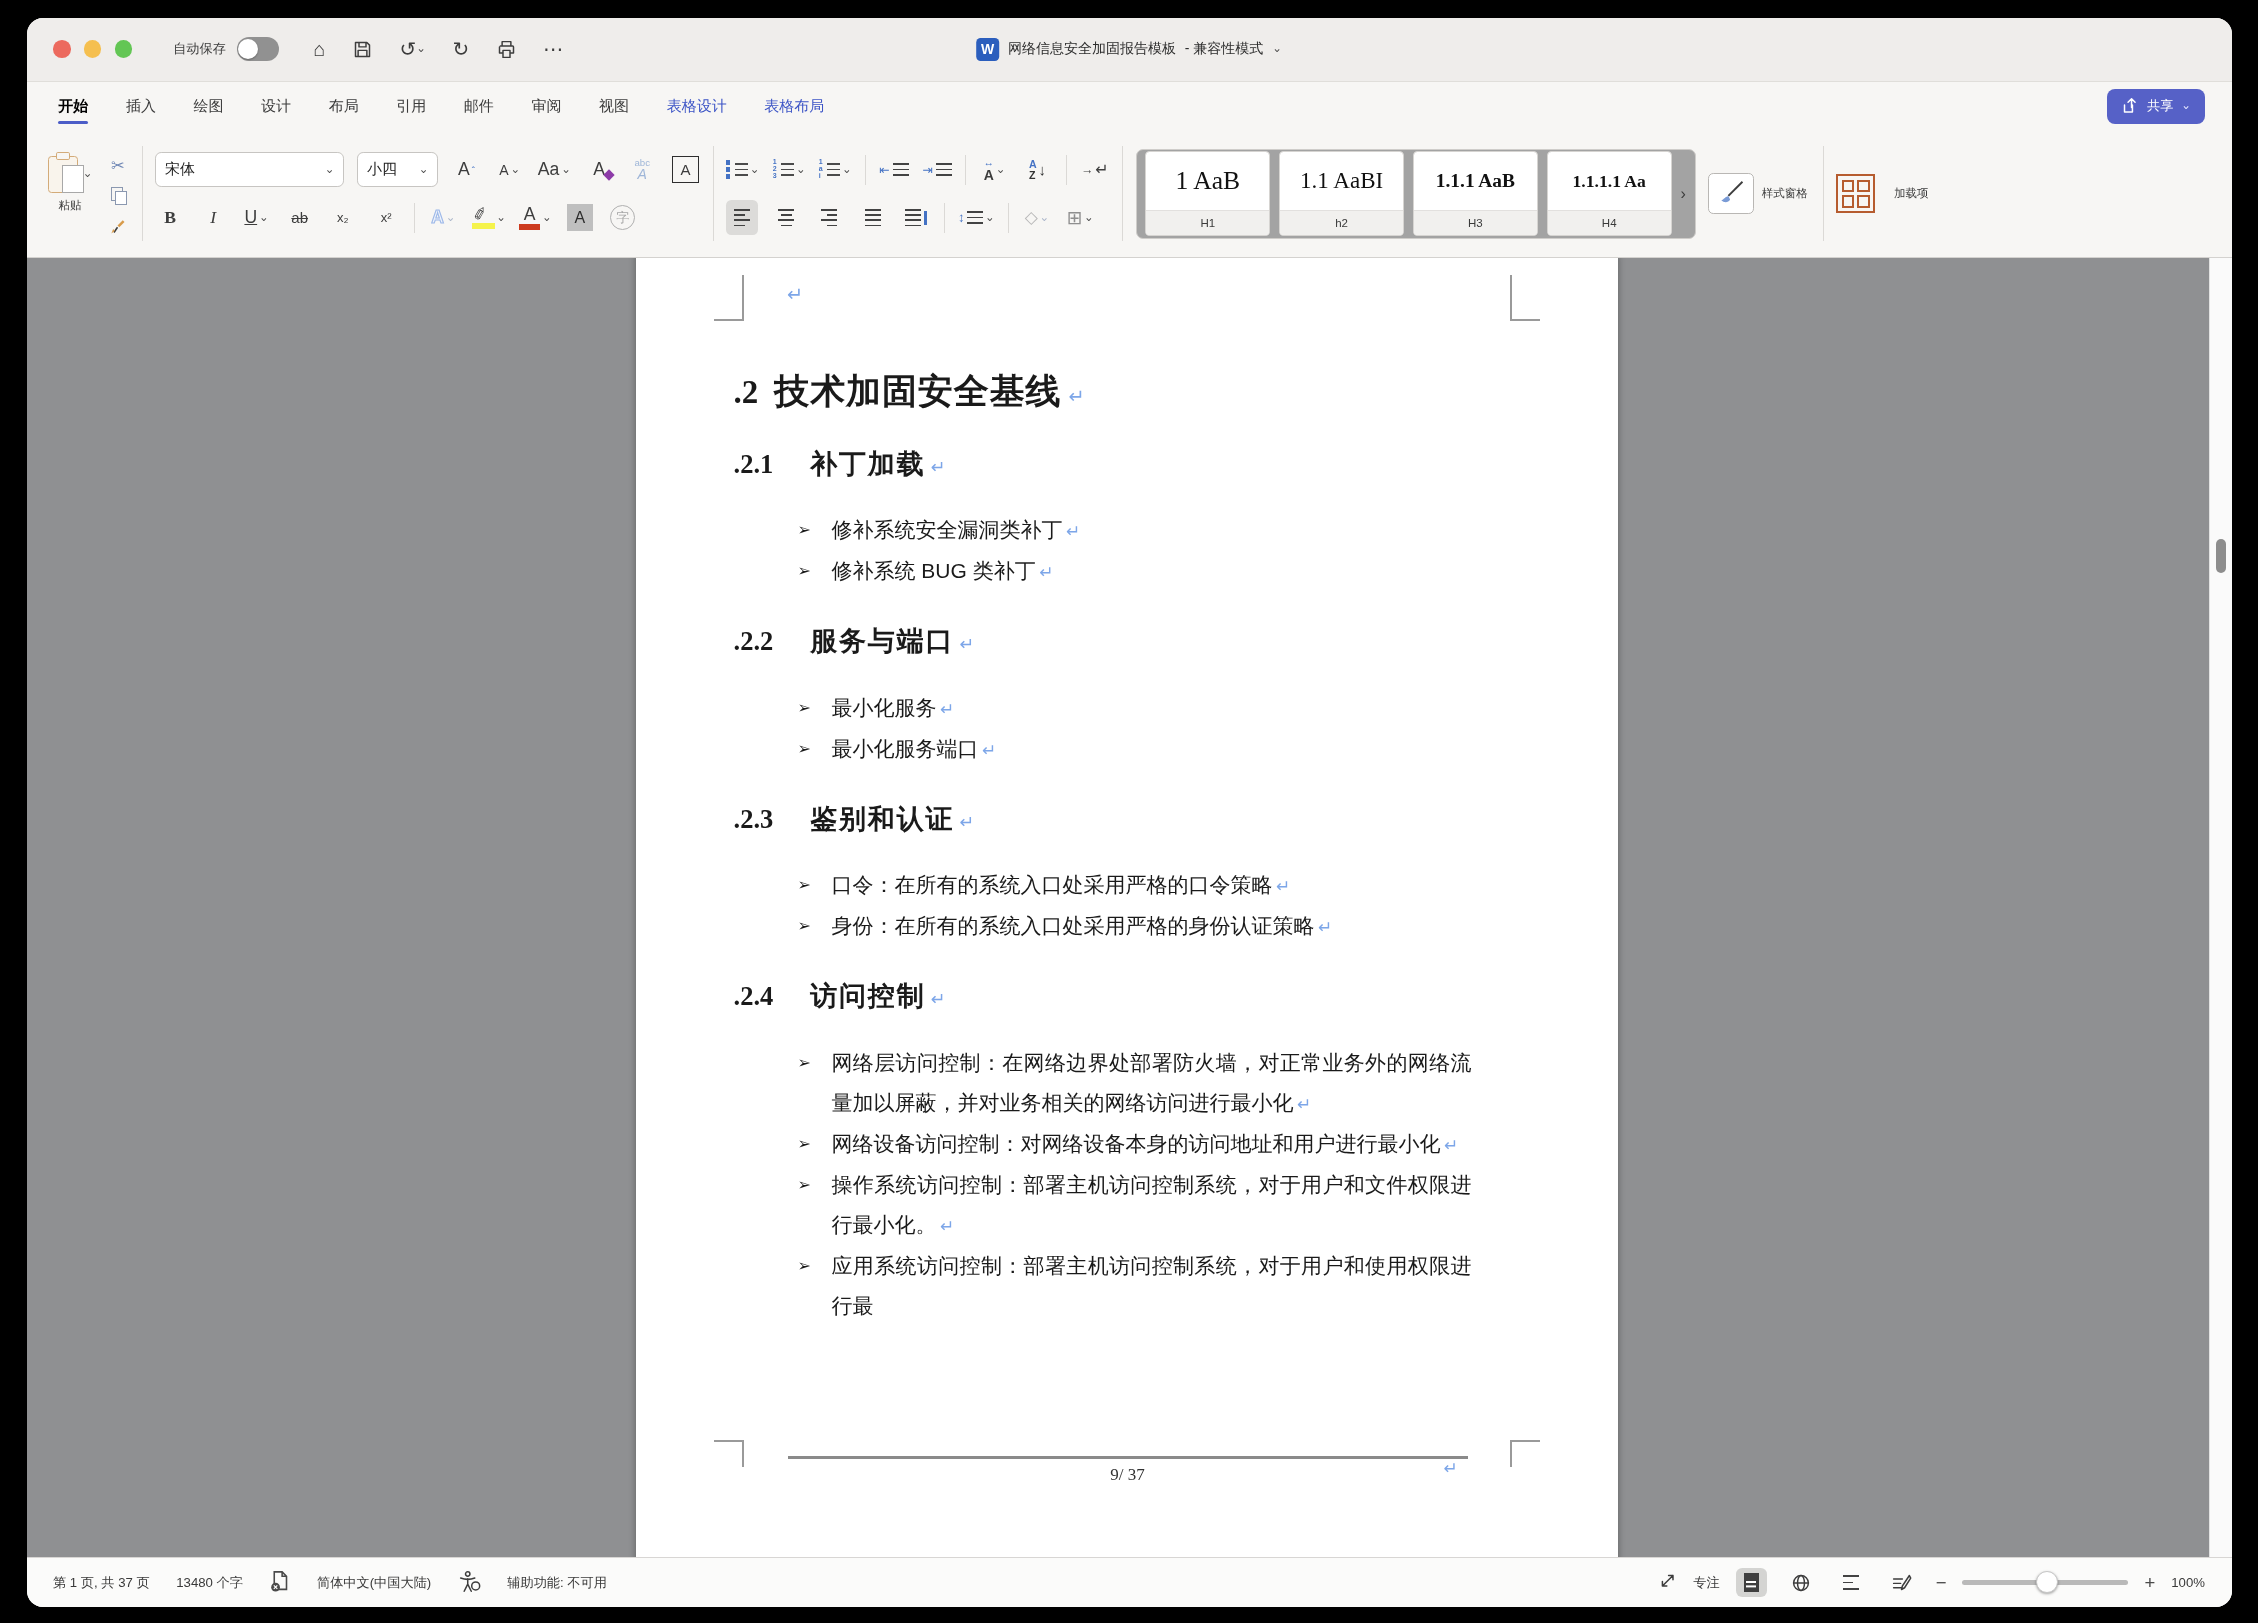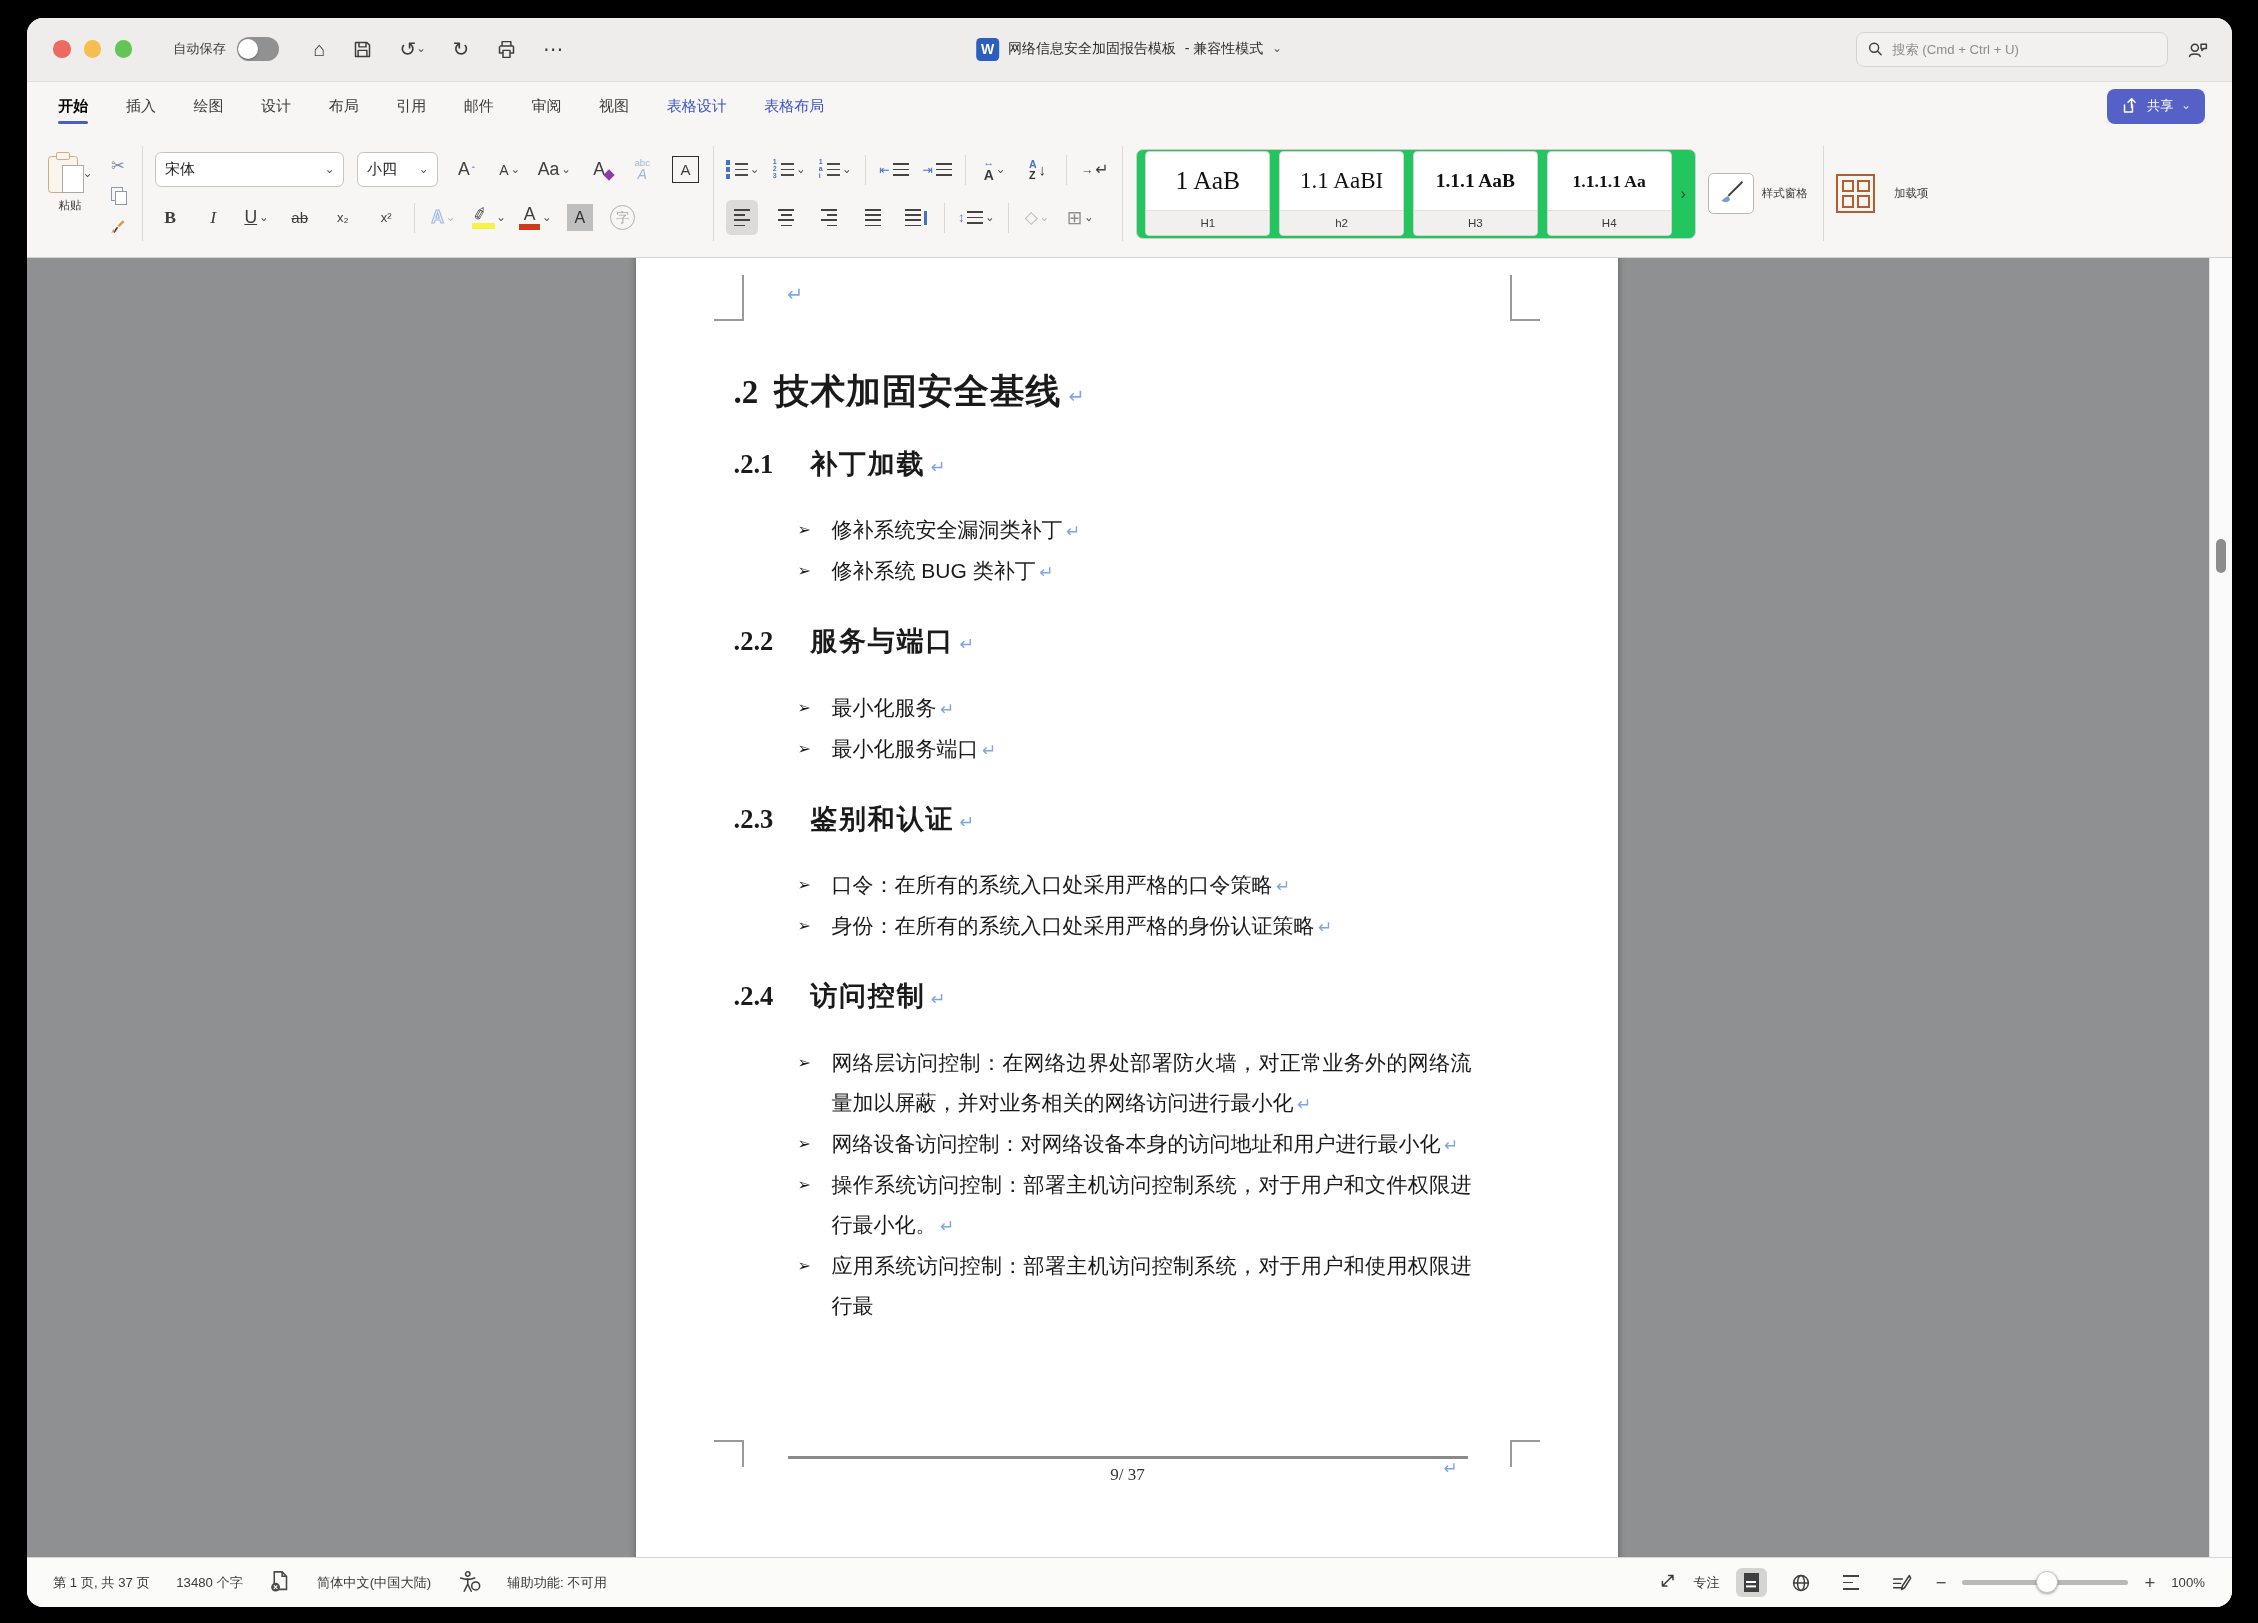--- a/index.html
+++ b/index.html
@@ -100,21 +100,21 @@
   .stacked{display:flex;flex-direction:column;align-items:center;line-height:1;}
   .stacked .top{font-size:10.6px;color:#4472c4;}
   .stacked .bot{font-size:14px;color:#3d3d3d;font-weight:600;}
   .sortAZ{display:flex;flex-direction:column;line-height:1;font-size:10.6px;font-weight:700;}
   .sortAZ .A{color:#4472c4;}.sortAZ .Z{color:#333;}
   .sarr{font-size:15px;color:#333;}
   .distbar{width:2.6px;height:14px;background:#4472c4;margin-left:1.8px;}
   .lsic{display:flex;align-items:center;gap:2.6px;}
   .lsic .ud{font-size:13.2px;color:#4472c4;}
   
-  .stylesbox{display:flex;align-items:center;gap:8.8px;background:#22c55e;border:0.9px solid #cfcdca;border-radius:7px;
+  .stylesbox{display:flex;align-items:center;gap:8.8px;background:#a3a3a3;border:0.9px solid #cfcdca;border-radius:7px;
              padding:8px 8.8px;height:90px;}
   .style-card{width:125px;height:85px;border:0.9px solid #d6d4d1;border-radius:4.4px;background:#fff;display:flex;
               flex-direction:column;overflow:hidden;}
   .sprev{flex:1;display:flex;align-items:center;justify-content:center;font-family:"Liberation Serif",serif;
          color:#111;white-space:nowrap;overflow:hidden;}
   .slab{height:25px;background:#f1f0ee;border-top:0.9px solid #e2e0de;display:flex;align-items:center;justify-content:center;
         font-size:11.5px;color:#3a3a3a;}
   .galchev{font-size:16px;color:#3d3d3d;}
   .vstack{display:flex;align-items:center;gap:5.3px;justify-content:center;}
   .panebox{width:46px;height:41px;background:#fff;border:0.9px solid #b9b7b4;border-radius:5.3px;display:flex;align-items:center;justify-content:center;}
@@ -206,36 +206,20 @@
             </svg>
       </span>
       <span class="tbi">⋯</span>
     </div>
     <div class="tb-title">
       <span class="wlogo">W</span>
       <span>网络信息安全加固报告模板</span>
       <span>-  兼容性模式</span>
       <span class="cv">⌄</span>
     </div>
-    <div class="tb-right">
-      <div class="searchbox">
-        <svg class="ln" width="16" height="16" viewBox="0 0 18 18">
-              <circle cx="7.5" cy="7.5" r="5.5"></circle>
-              <path d="M11.5 11.5 L16 16"></path>
-            </svg>
-        <input placeholder="搜索 (Cmd + Ctrl + U)" style="">
-      </div>
-      <span class="tbi">
-        <svg class="ln" width="23" height="23" viewBox="0 0 26 26">
-              <circle cx="10" cy="11" r="4"></circle>
-              <path d="M4 21 c0-4 12-4 12 0"></path>
-              <path d="M17 7 h6 v5 h-3 l-2 2 v-2 h-1 z"></path>
-            </svg>
-      </span>
-    </div>
   </div>
 
   <div class="tabrow">
     <div class="tabs">
           <div class="tab active">开始</div>
           <div class="tab">插入</div>
           <div class="tab">绘图</div>
           <div class="tab">设计</div>
           <div class="tab">布局</div>
           <div class="tab">引用</div>

